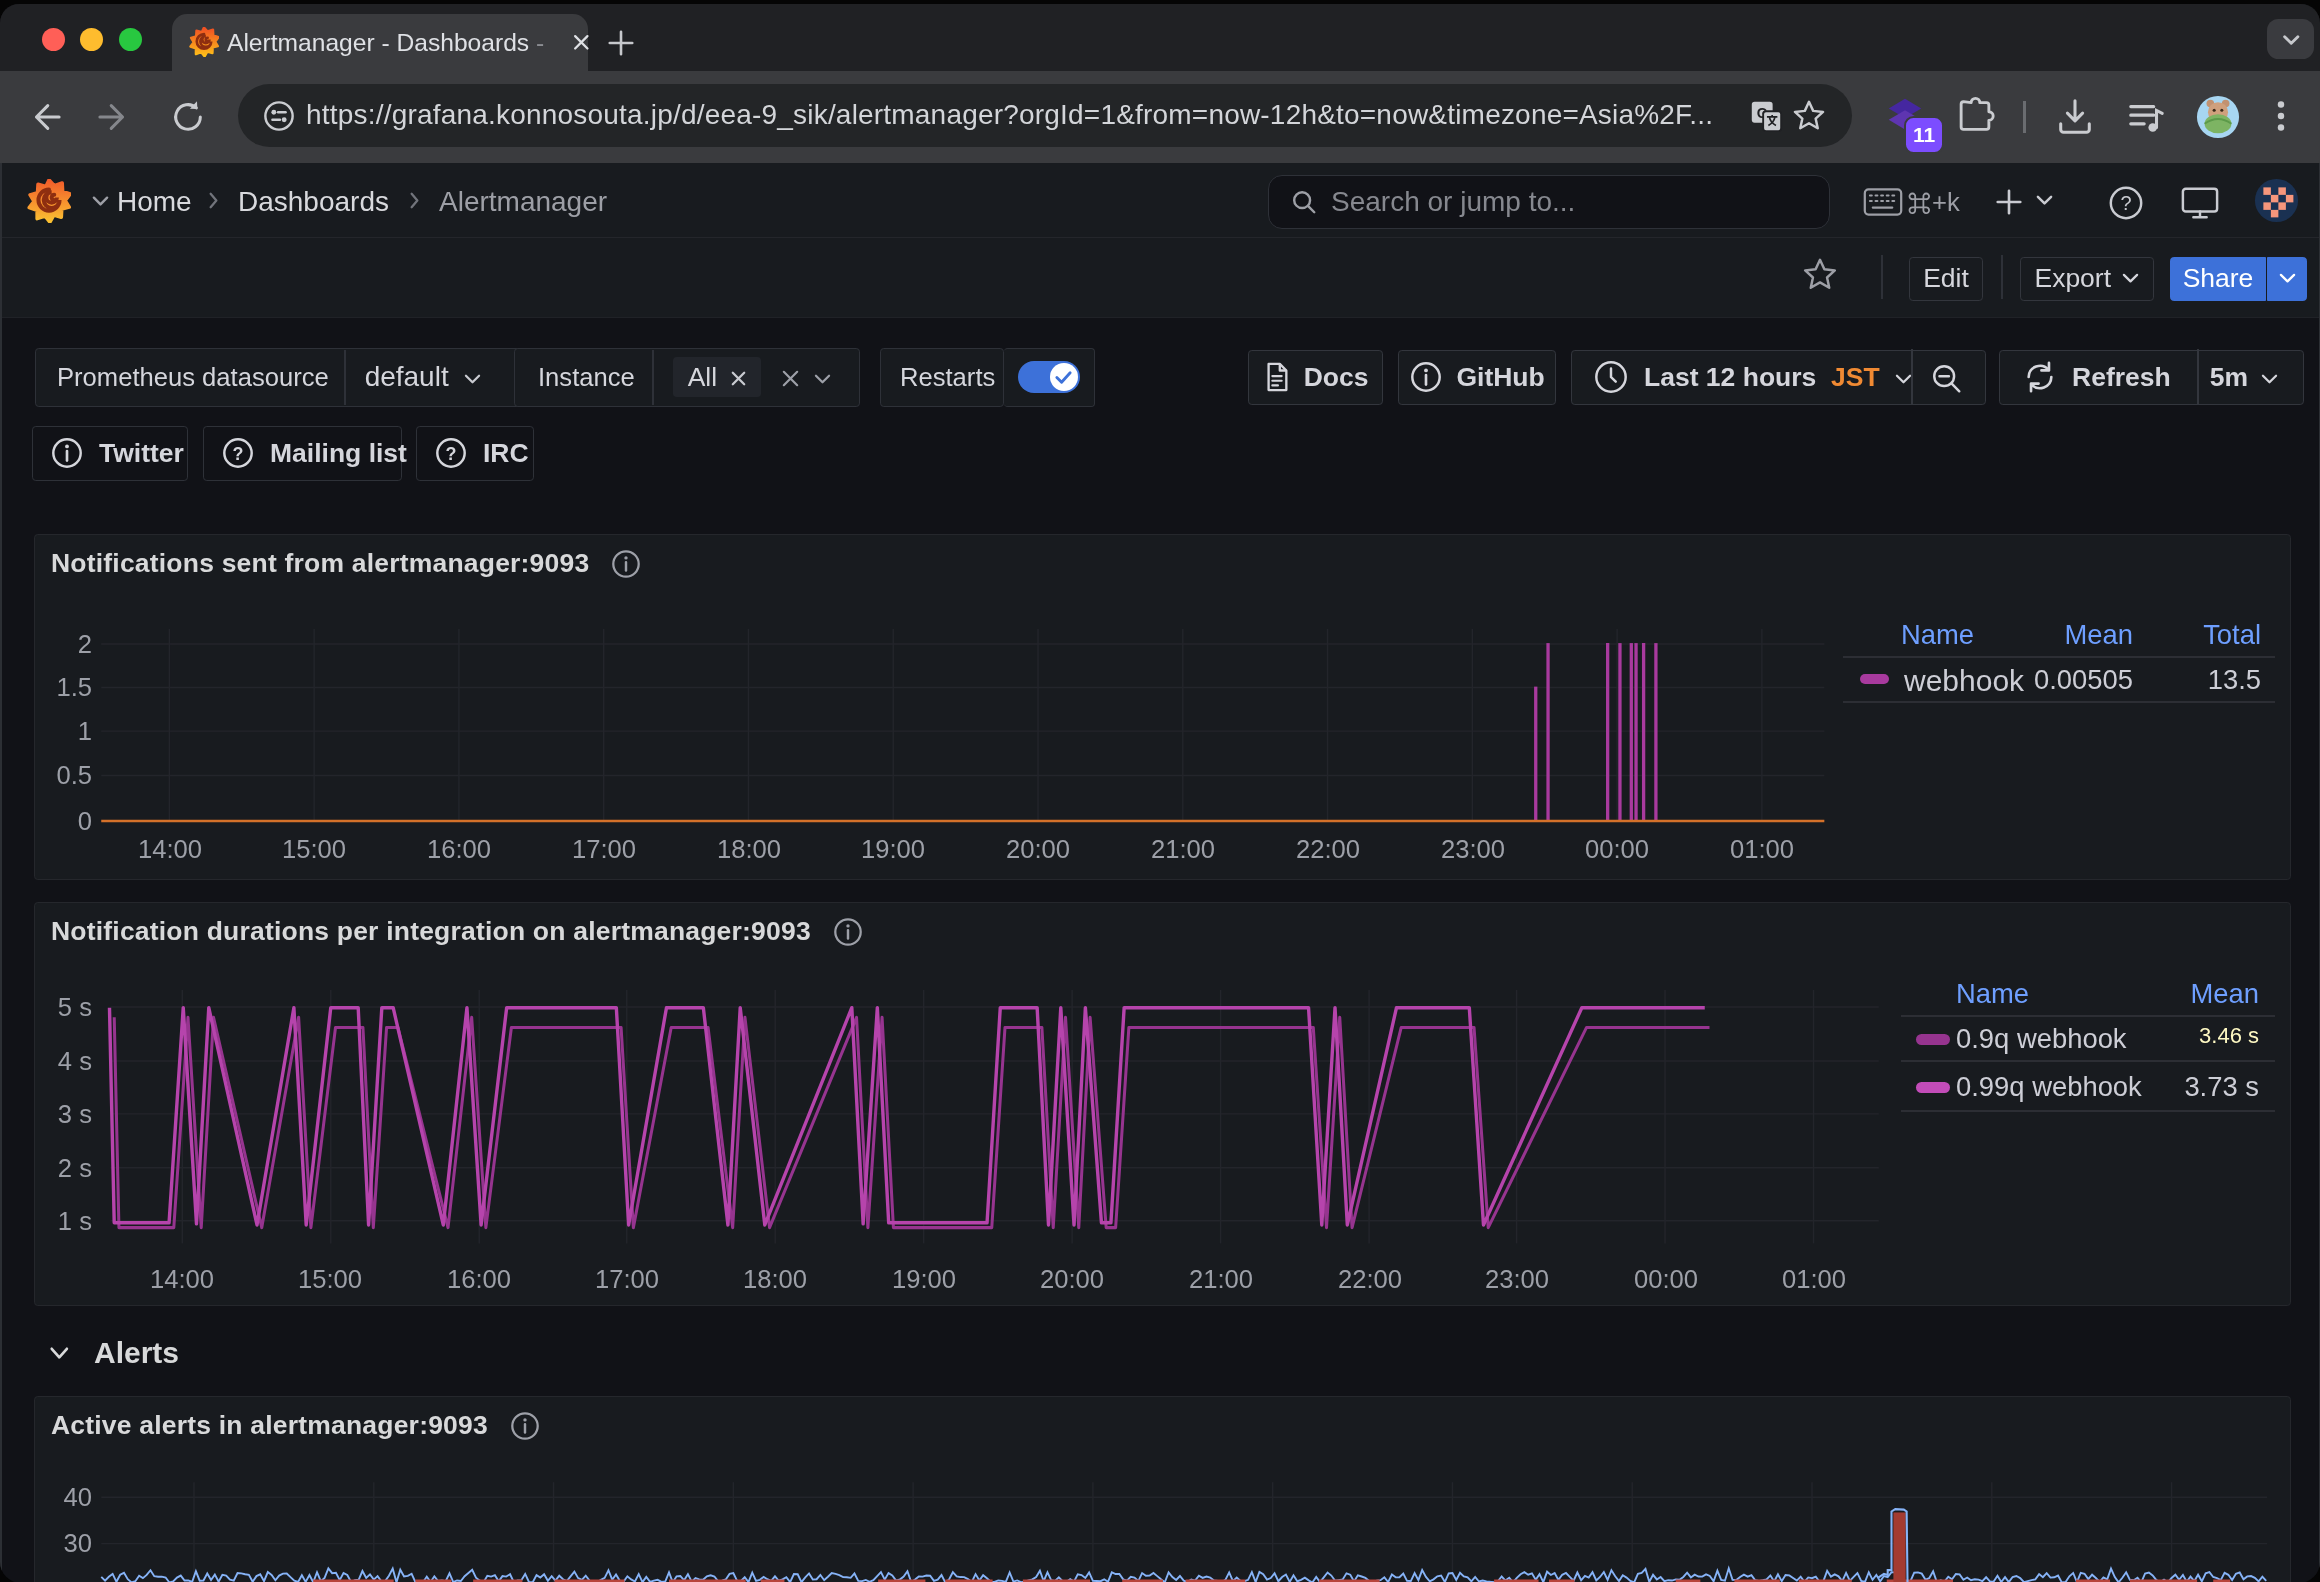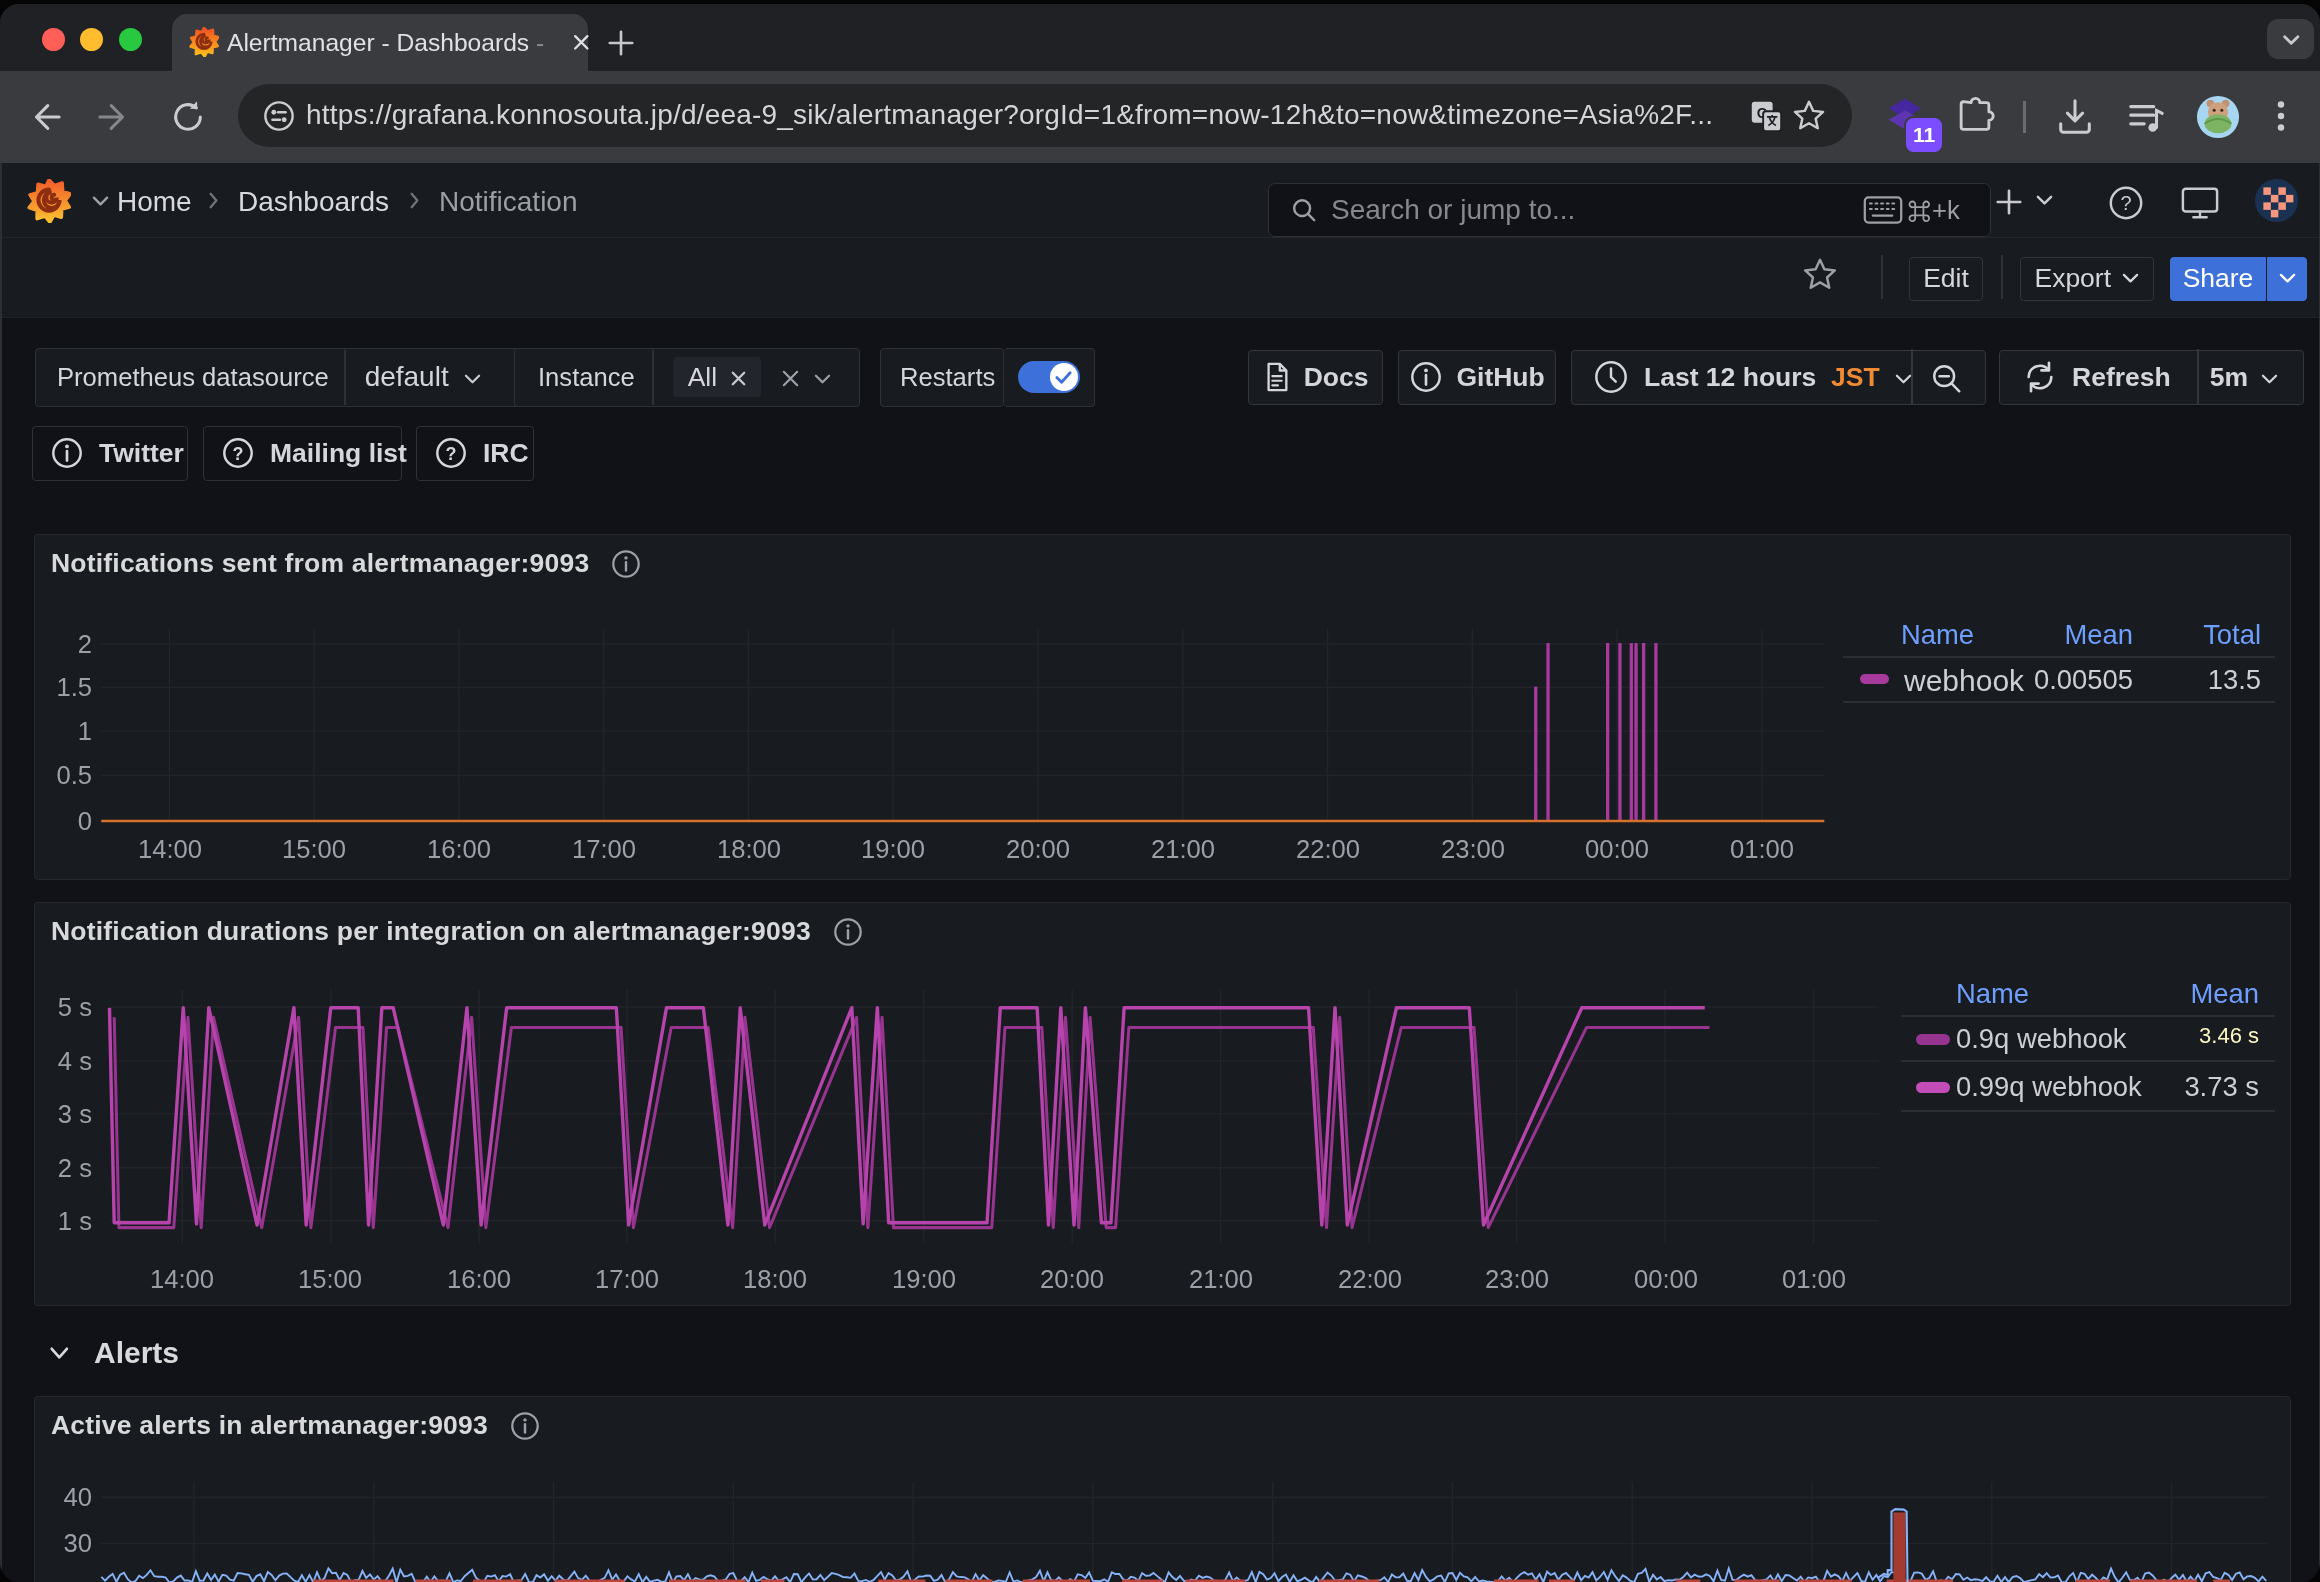--- a/index.html
+++ b/index.html
@@ -17,22 +17,22 @@
   #tabbar svg { display:block; }
   
   #ctool { position:absolute; left:0; top:67px; width:2320px; height:92px; background:#3a3b3e; }
   #urlpill { position:absolute; left:238px; top:13.2px; width:1614px; height:63px; background:#232527; border-radius:32px; }
   #urltxt { position:absolute; left:68px; top:15px; font-size:28px; color:#d3d5d9; letter-spacing:0.2px; white-space:nowrap; }
   .cicon { position:absolute; top:0; }
   
   #gnav { position:absolute; left:0; top:159px; width:2320px; height:75px; background:#181b1f; border-bottom:1.9px solid #24262b; }
   .crumb { font-size:28px; color:#d8d9dd; font-weight:500; }
   .crumb.dim { color:#9d9fa6; font-weight:400; }
-  #searchbox { position:absolute; left:1268px; top:20px; width:723px; height:54px; background:#111217;
-               border:1.9px solid #2e3138; border-radius:7px; }
+  #searchbox { position:absolute; left:1268px; top:12px; width:562px; height:54px; background:#111217;
+               border:1.9px solid #2e3138; border-radius:14px; }
   
   #gtool { position:absolute; left:0; top:234px; width:2320px; height:80px; background:#181b1f; border-bottom:1.9px solid #202227;padding-left:24px; }
   .gbtn { position:absolute; top:19px; height:44px; border:1.9px solid #33363d; border-radius:3.8px;
           color:#d5d6dc; font-size:26.5px; font-weight:500; display:flex; align-items:center; justify-content:center; background:#181b1f; }
   
   .fbox { position:absolute; top:344px; height:59px; background:#181b1f; border:1.9px solid #2e3138; border-radius:3.8px; display:flex; align-items:center; }
   .fbox .lab { white-space:nowrap; font-size:26.5px; color:#d5d6dc; font-weight:500; padding:0 23px; }
   .linkbtn { position:absolute; top:422px; height:55px; border:1.9px solid #2e3138; border-radius:3.8px; background:#111217;
              display:flex; align-items:center; color:#d5d6dc; font-size:26.5px; font-weight:700; padding:0 17px; white-space:nowrap; }
   .linkbtn svg { flex-shrink:0; }
@@ -161,21 +161,21 @@
       <path d="M5 5 L12 12 L19 5" stroke="#9d9fa6" stroke-width="2.6" fill="none" stroke-linecap="round" stroke-linejoin="round"></path>
     </svg>
     <div class="abs crumb" style="left:117px; top:23px">Home</div>
     <svg class="abs" style="left:203px; top:27.4px" width="21" height="21" viewBox="0 0 22 22">
       <path d="M8 4 L14 11 L8 18" stroke="#71747b" stroke-width="2.4" fill="none" stroke-linecap="round" stroke-linejoin="round"></path>
     </svg>
     <div class="abs crumb" style="left:238px; top:23px">Dashboards</div>
     <svg class="abs" style="left:404px; top:27.4px" width="21" height="21" viewBox="0 0 22 22">
       <path d="M8 4 L14 11 L8 18" stroke="#71747b" stroke-width="2.4" fill="none" stroke-linecap="round" stroke-linejoin="round"></path>
     </svg>
-    <div class="abs crumb dim" style="left:439px; top:23px">Notification</div>
+    <div class="abs crumb dim" style="left:439px; top:23px">Alertmanager</div>
     <div id="searchbox">
       <svg class="abs" style="left:21px; top:12.3px" width="28" height="28" viewBox="0 0 30 30">
         <circle cx="13" cy="13" r="8.5" stroke="#9d9fa6" stroke-width="2.6" fill="none"></circle>
         <path d="M19.5 19.5 L26 26" stroke="#9d9fa6" stroke-width="2.6" stroke-linecap="round"></path>
       </svg>
       <div class="abs" style="left:62px; top:10.4px; font-size:28px; color:#86888f">Search or jump to...</div>
       <svg class="abs" style="left:594px; top:12.3px" width="40" height="28" viewBox="0 0 42 30">
         <rect x="1.5" y="1.5" width="39" height="27" rx="4" stroke="#9d9fa6" stroke-width="2.4" fill="none"></rect>
         <path d="M7 8 h2 M13 8 h2 M19 8 h2 M25 8 h2 M31 8 h2 M7 14 h2 M13 14 h2 M19 14 h2 M25 14 h2 M31 14 h2 M10 21 h21" stroke="#9d9fa6" stroke-width="2.2" stroke-linecap="round"></path>
       </svg>

